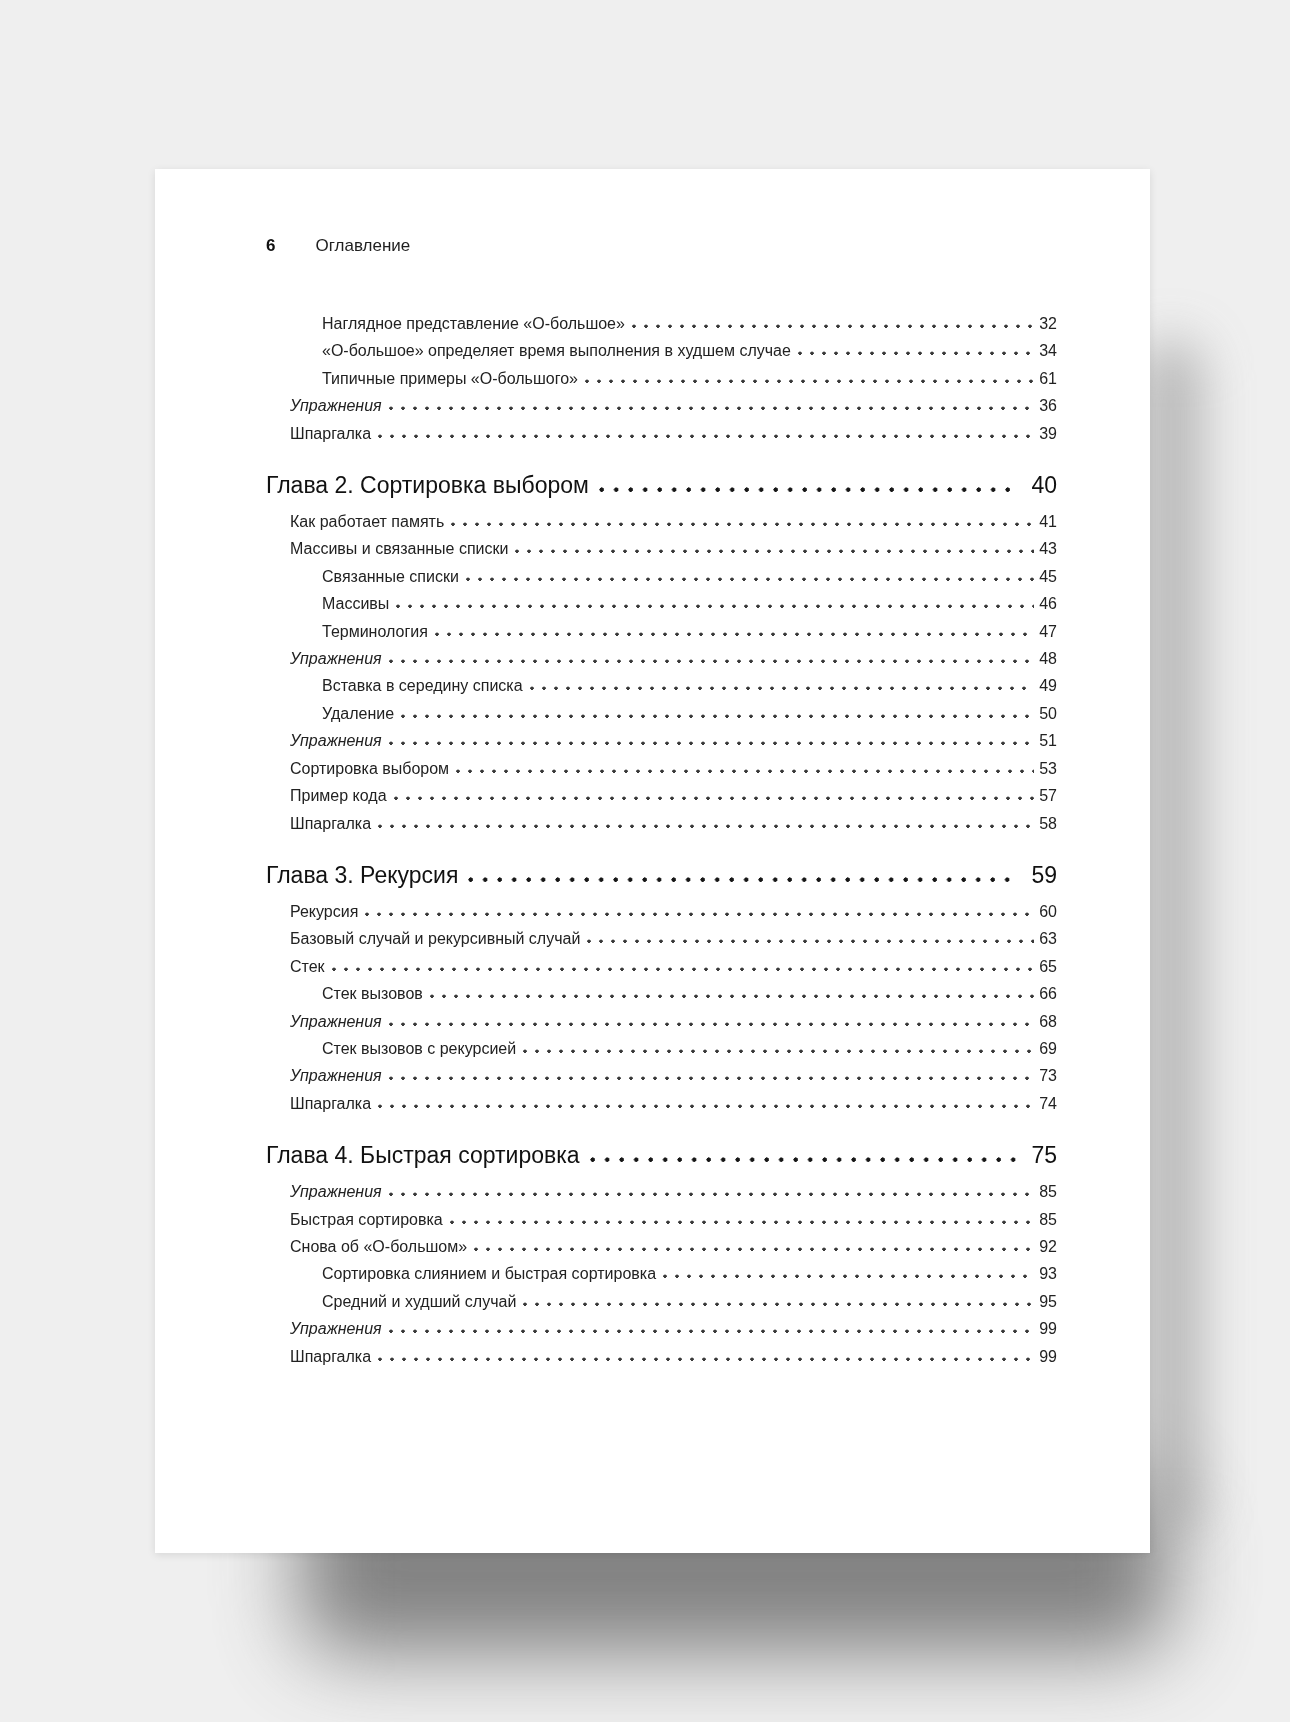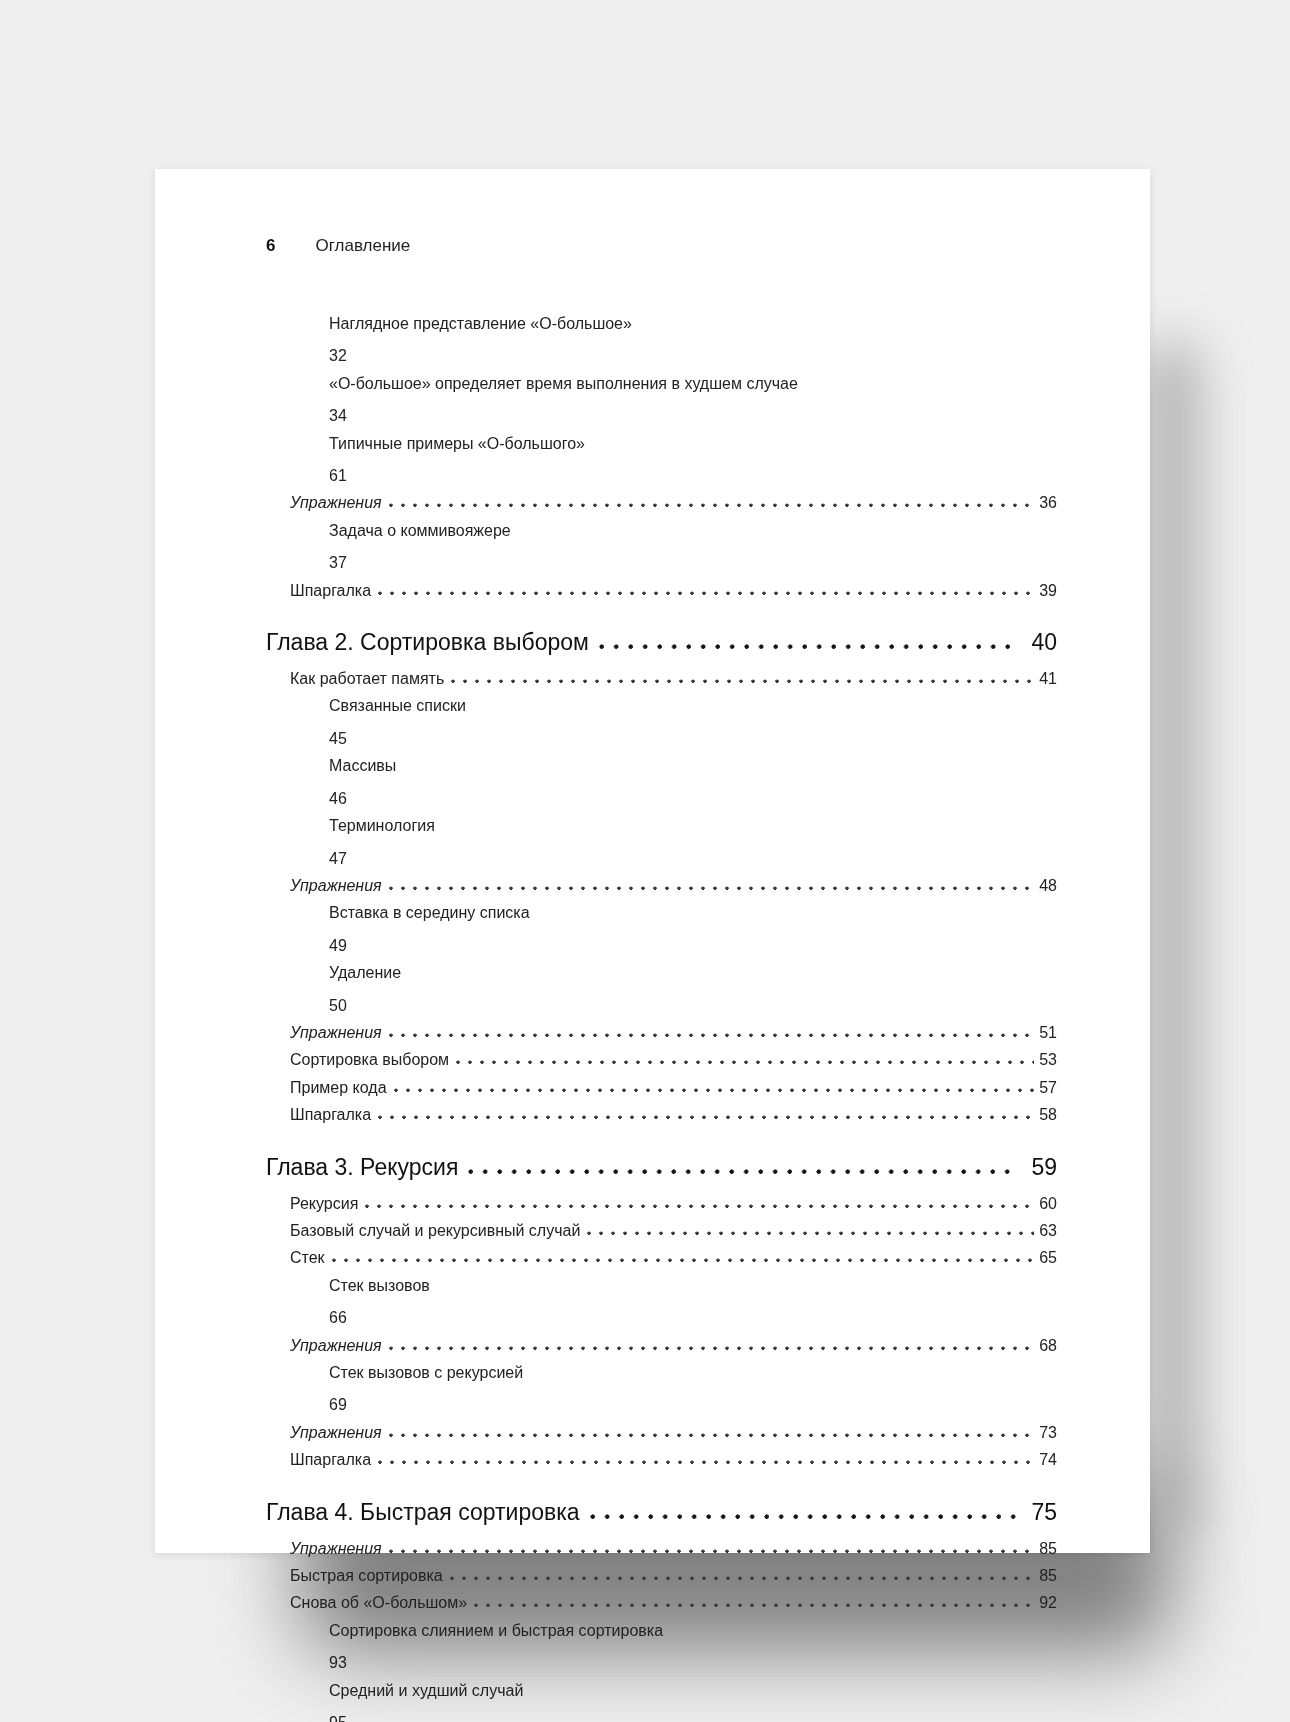--- a/index.html
+++ b/index.html
@@ -34,21 +34,21 @@
   .toc{
     position:absolute;left:111px;top:141px;width:791px;
     color:#222;font-size:16px;
   }
   .row{
     display:flex;align-items:baseline;
     line-height:27.4px;white-space:nowrap;
   }
   .row .label{flex:0 0 auto;}
   .row.lvl1{padding-left:24px;justify-content:center;}
-  .row.lvl2{padding-left:56px;flex-direction:column;}
+  .row.lvl2{padding-left:56px;}
   .row.italic .label{font-style:italic;}
   .dots{
     flex:1 1 auto;height:5px;margin:0 5px 0 7px;
     background-image:radial-gradient(circle at 2px 2.2px,#3a3a3a 1.5px,transparent 1.9px);
     background-size:12px 5px;background-repeat:repeat-x;
   }
   .pg{flex:0 0 auto;}
   .row.chapter{
     margin-top:21px;margin-bottom:6px;
     font-size:23px;font-weight:normal;color:#111;
@@ -86,39 +86,39 @@
       <div class="row lvl2">
         <span class="label">Типичные примеры «О-большого»</span>
         <span class="dots"></span>
         <span class="pg">61</span>
       </div>
       <div class="row lvl1 italic">
         <span class="label">Упражнения</span>
         <span class="dots"></span>
         <span class="pg">36</span>
       </div>
-      <div class="row lvl2">
-        <span class="label">Задача о коммивояжере</span>
-        <span class="dots"></span>
-        <span class="pg">37</span>
-      </div>
       <div class="row lvl1">
         <span class="label">Шпаргалка</span>
         <span class="dots"></span>
         <span class="pg">39</span>
       </div>
       <div class="row chapter">
         <span class="label">Глава 2. Сортировка выбором</span>
         <span class="dots"></span>
         <span class="pg">40</span>
       </div>
       <div class="row lvl1">
         <span class="label">Как работает память</span>
         <span class="dots"></span>
         <span class="pg">41</span>
+      </div>
+      <div class="row lvl1">
+        <span class="label">Массивы и связанные списки</span>
+        <span class="dots"></span>
+        <span class="pg">43</span>
       </div>
       <div class="row lvl2">
         <span class="label">Связанные списки</span>
         <span class="dots"></span>
         <span class="pg">45</span>
       </div>
       <div class="row lvl2">
         <span class="label">Массивы</span>
         <span class="dots"></span>
         <span class="pg">46</span>

